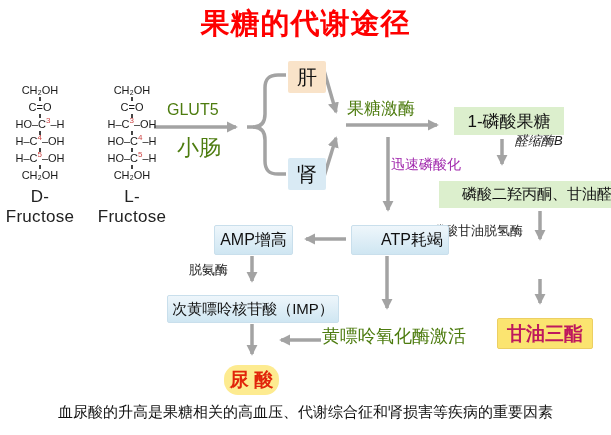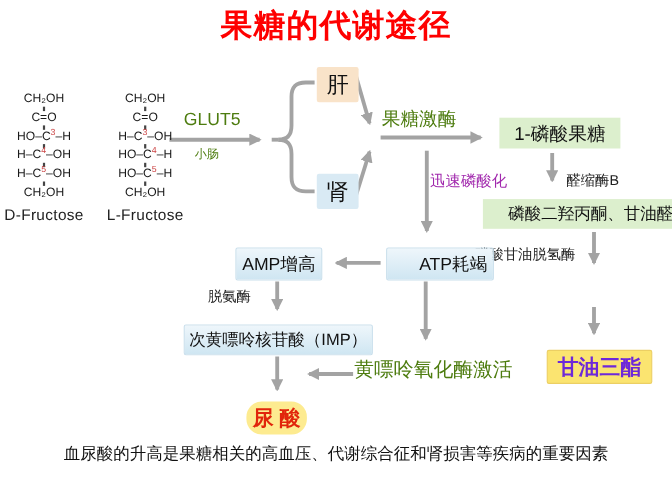--- a/index.html
+++ b/index.html
@@ -7,29 +7,29 @@
   #stage{position:relative;width:611px;height:435px;background:#fff;overflow:hidden;}
   #arrow-layer{position:absolute;left:0;top:0;z-index:0;}
   .abs{position:absolute;z-index:1;}
   .page-title{left:0;top:4px;width:100%;text-align:center;font-size:29px;font-weight:bold;color:#fe0000;letter-spacing:1px;}
   .enzyme{color:#4d7c0f;}
   .node{display:flex;align-items:center;justify-content:center;color:#111;}
   .box-green{background:#dcefcd;}
   .box-blue{background:linear-gradient(180deg,#eef6fb 0%,#cfe6f2 100%);border:1px solid #c9dfec;border-radius:2px;}
   .box-peach{background:#f9e3c9;border-radius:2px;}
   .box-lblue{background:#d9eaf4;border-radius:2px;}
-  .box-yellow{background:#fbe470;border:1px solid #eccf63;color:#6d28d9;font-weight:bold;border-radius:2px;}
+  .box-yellow{background:#fbe470;border:1px solid #eccf63;color:#be185d;font-weight:bold;border-radius:2px;}
   .box-yellow2{background:#fdeb90;color:#e1250b;font-weight:bold;border-radius:14px;}
   .small-enzyme{font-size:13px;color:#222;}
   .purple{color:#a128ad;}
   .molecule{display:flex;flex-direction:column;align-items:center;font-size:11px;line-height:13px;color:#1a1a1a;}
   .molecule .bond{width:1.5px;height:4px;background:#444;}
   .molecule .mrow{white-space:nowrap;}
   .molecule sup.cnum{color:#cc4444;font-size:8px;line-height:0;}
-  .mol-label{font-size:14px;color:#222;text-align:center;letter-spacing:0.3px;}
+  .mol-label{font-size:17px;color:#222;text-align:center;letter-spacing:0.3px;}
   .caption{left:0;top:403px;width:100%;text-align:center;font-size:15px;color:#111;}
 </style>
 </head>
 <body>
 
 <div id="stage">
 
   <svg id="arrow-layer" width="611" height="435" viewBox="0 0 611 435">
     <defs>
       <marker id="ah" viewBox="0 0 6 6" refX="5" refY="3" markerWidth="3.2" markerHeight="3.2" orient="auto" markerUnits="strokeWidth">
@@ -86,30 +86,30 @@
         <div class="mrow"><span>HO–C</span><sup class="cnum">4</sup><span>–H</span></div>
         <div class="bond"></div>
         <div class="mrow"><span>HO–C</span><sup class="cnum">5</sup><span>–H</span></div>
         <div class="bond"></div>
         <div class="mrow"><span>CH₂OH</span></div>
       </div>
     <div class="mol-label" style="margin-top:5px;">L-Fructose</div>
   </div>
 
   <div class="abs enzyme" style="left:167px;top:101px;font-size:16px;">GLUT5</div>
-  <div class="abs enzyme" style="left:177px;top:133px;font-size:11px;">小肠</div>
+  <div class="abs enzyme" style="left:177px;top:133px;font-size:22px;">小肠</div>
 
   <div class="abs node box-peach" style="left:288px;top:61px;width:38px;height:32px;font-size:20px;">肝</div>
   <div class="abs node box-lblue" style="left:288px;top:158px;width:38px;height:32px;font-size:20px;">肾</div>
 
   <div class="abs enzyme" style="left:347px;top:97px;font-size:17px;">果糖激酶</div>
   <div class="abs purple" style="left:391px;top:156px;font-size:14px;">迅速磷酸化</div>
 
   <div class="abs node box-green" style="left:454px;top:107px;width:110px;height:28px;font-size:17px;">1-磷酸果糖</div>
-  <div class="abs small-enzyme" style="left:515px;top:155px;">醛缩酶B</div>
+  <div class="abs small-enzyme" style="left:515px;top:132px;font-style:italic;">醛缩酶B</div>
   <div class="abs node box-green" style="left:439px;top:181px;width:196px;height:27px;font-size:15px;">磷酸二羟丙酮、甘油醛</div>
   <div class="abs small-enzyme" style="left:432px;top:222px;">磷酸甘油脱氢酶</div>
   <div class="abs node box-yellow" style="left:497px;top:318px;width:94px;height:29px;font-size:19px;">甘油三酯</div>
 
   <div class="abs node box-blue" style="left:351px;top:225px;width:72px;height:28px;font-size:16px;padding-left:24px;">ATP耗竭</div>
   <div class="abs node box-blue" style="left:214px;top:225px;width:77px;height:28px;font-size:16px;">AMP增高</div>
   <div class="abs small-enzyme" style="left:189px;top:261px;">脱氨酶</div>
   <div class="abs node box-blue" style="left:167px;top:295px;width:170px;height:26px;font-size:15px;">次黄嘌呤核苷酸（IMP）</div>
 
   <div class="abs enzyme" style="left:322px;top:324px;font-size:18px;">黄嘌呤氧化酶激活</div>

